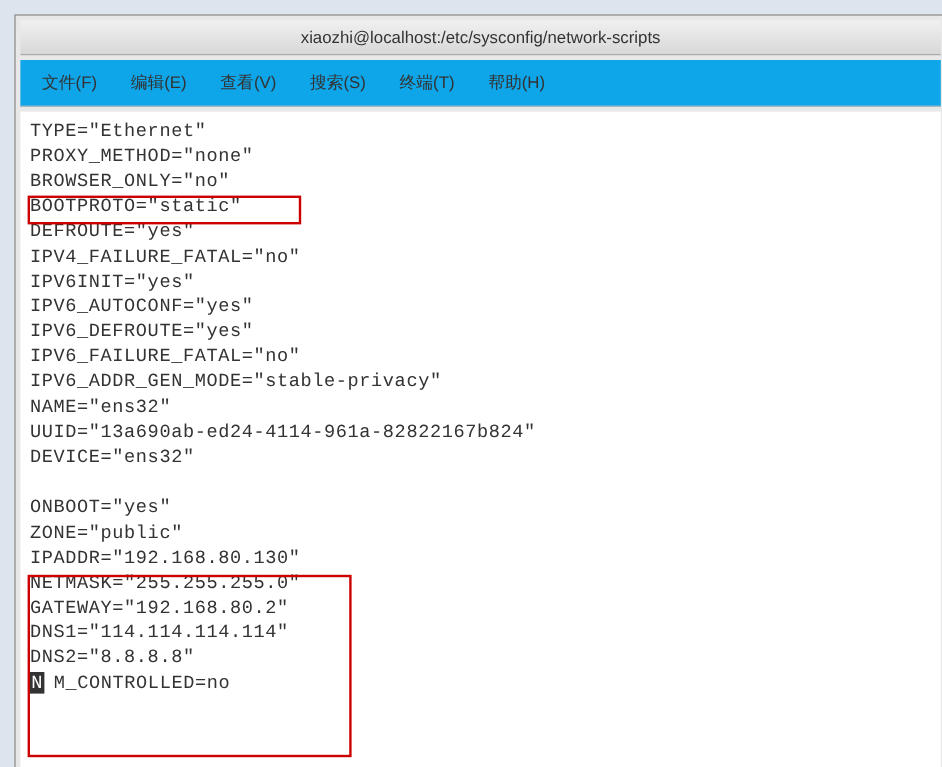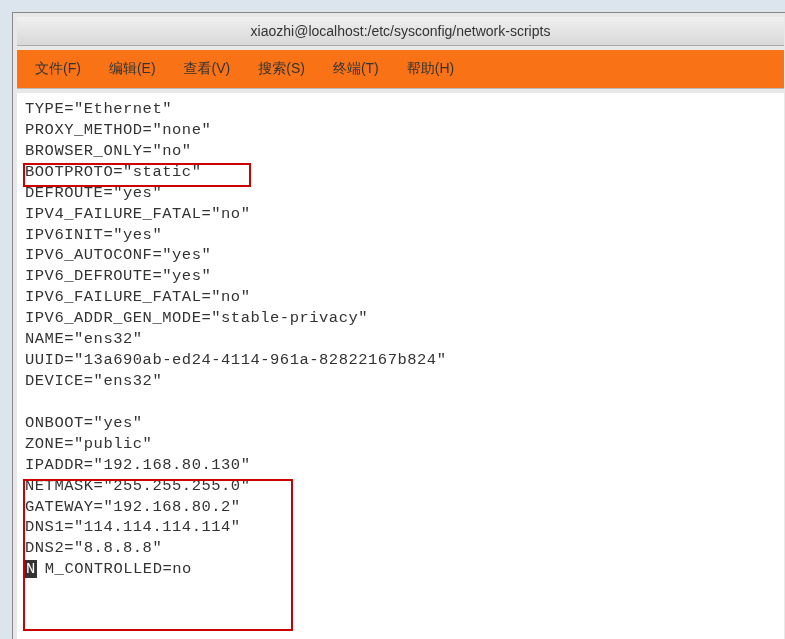--- a/index.html
+++ b/index.html
@@ -20,21 +20,21 @@
     .titlebar {
       background: linear-gradient(to bottom, #f0f0f0, #d8d8d8);
       border-bottom: 1px solid #aaa;
       padding: 6px 0;
       text-align: center;
       font-size: 14px;
       color: #333;
       font-weight: normal;
     }
     .menubar {
-      background: #f97316;
+      background: #0ea5e9;
       border-bottom: 1px solid #bbb;
       padding: 4px 8px;
       display: flex;
       gap: 8px;
     }
     .menu-item {
       font-size: 14px;
       color: #333;
       padding: 2px 6px;
       cursor: pointer;

